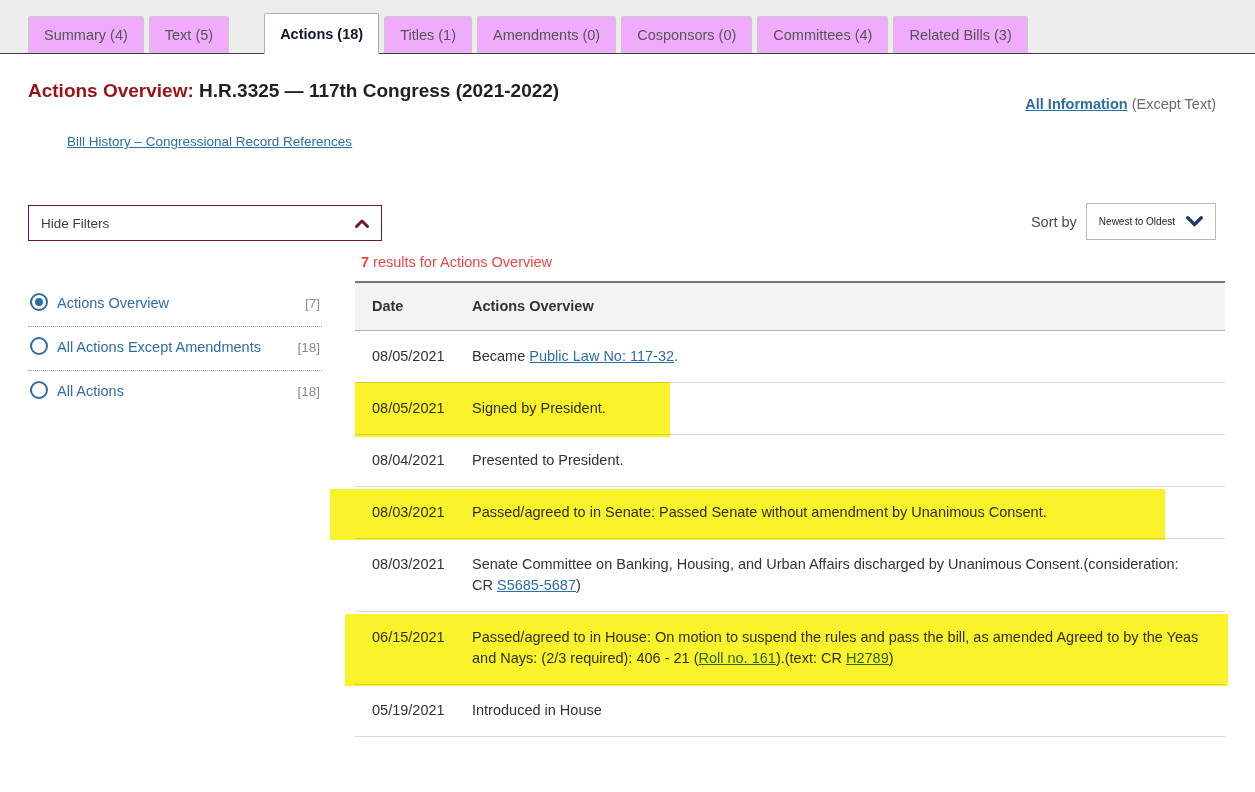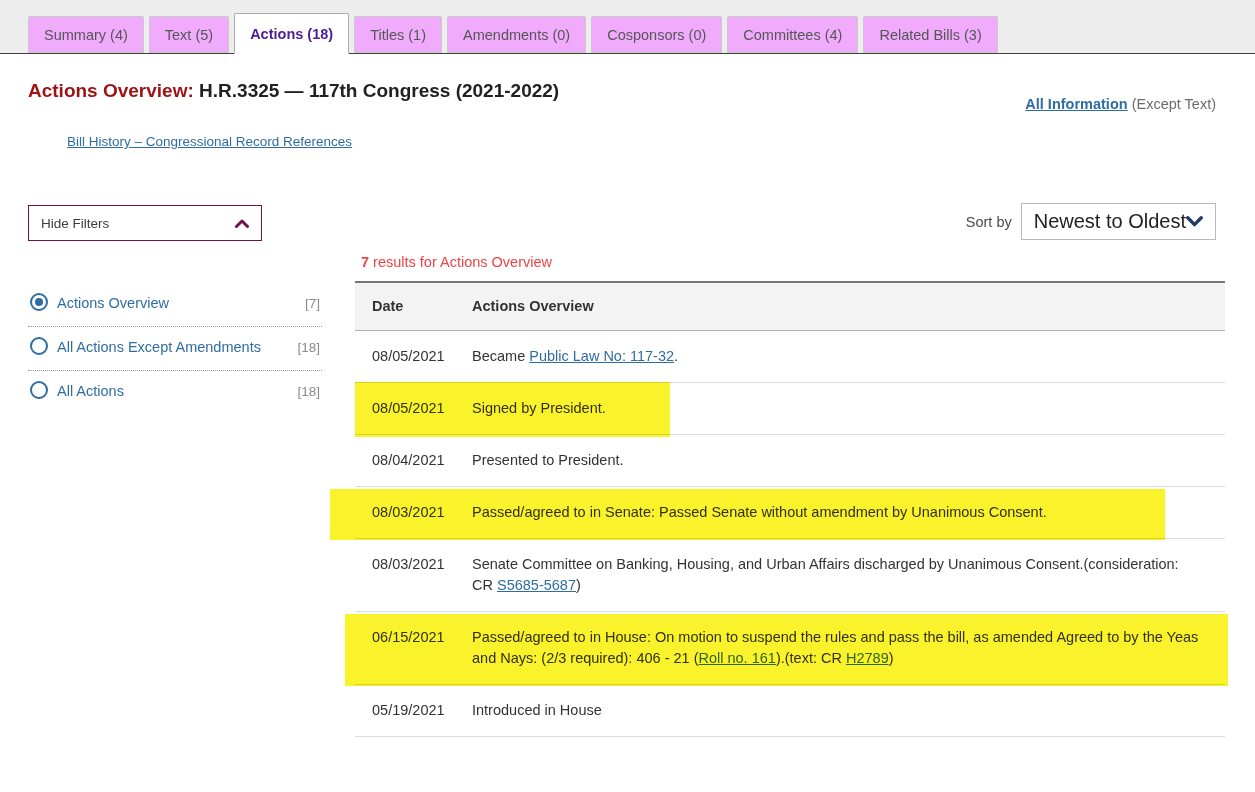--- a/index.html
+++ b/index.html
@@ -13,53 +13,53 @@
     display:flex;align-items:flex-end;padding-left:28px;box-sizing:border-box;
   }
   .tab{
     background:#f0abfc;border:1px solid #c9c9c9;border-radius:2px 2px 0 0;
     height:37px;line-height:36px;padding:0 15px;margin-right:5px;
     font-size:14.5px;color:#565656;white-space:nowrap;cursor:pointer;box-sizing:border-box;
   }
   .tab.active{
     background:#ffffff;border-color:#adadad;border-bottom:1px solid #ffffff;
     height:41px;line-height:40px;margin-bottom:-1px;z-index:2;position:relative;
-    color:#4c1d95;font-weight:bold;
+    color:#0f172a;font-weight:bold;margin-left:30px;
   }
   
   .page-title{position:absolute;left:28px;top:80px;font-size:19px;font-weight:bold;color:#212121;}
   .page-title .red{color:#9d1214;}
   .all-info{position:absolute;top:96px;right:39px;font-size:14.5px;color:#6b6b6b;}
   .all-info a{color:#2e6da4;font-weight:bold;text-decoration:underline;}
   .bill-history{position:absolute;left:28px;top:134px;font-size:13.5px;}
   .bill-history a{color:#2e6da4;text-decoration:underline;margin-left:39px;}
   
   .filters-box{
-    position:absolute;left:28px;top:205px;width:234px;height:36px;box-sizing:border-box;
+    position:absolute;left:28px;top:205px;width:354px;height:36px;box-sizing:border-box;
     border:1px solid #6f1346;display:flex;align-items:center;justify-content:space-between;
     padding:0 12px;font-size:13.5px;color:#3c3c3c;cursor:pointer;background:#fff;
   }
   .radio-group{position:absolute;left:28px;top:283px;width:294px;box-sizing:border-box;}
   .f-option{position:relative;padding:9px 36px 12px 2px;font-size:14.5px;line-height:22px;cursor:pointer;}
   .f-option.sep{border-bottom:1px dotted #9a9a9a;}
   .f-option .opt-label{color:#2e6da4;}
   .radio{
     display:inline-block;width:14px;height:14px;border:2px solid #2e6da4;border-radius:50%;
     vertical-align:-3px;margin-right:9px;position:relative;background:#fff;
   }
   .radio .dot{position:absolute;left:3px;top:3px;width:8px;height:8px;border-radius:50%;background:#2e6da4;}
   .f-count{position:absolute;right:2px;top:10px;color:#8a8a8a;font-size:13.5px;}
   
   .results-summary{position:absolute;left:361px;top:213px;font-size:14.5px;color:#ef4444;margin-top:41px;}
   .results-summary b{font-weight:bold;}
   .sort-area{position:absolute;top:203px;right:39px;display:flex;align-items:center;}
   .sort-label{font-size:14.5px;color:#4a4a4a;margin-right:9px;}
   .sort-select{
     border:1px solid #b9b9b9;height:37px;box-sizing:border-box;display:flex;align-items:center;
-    padding:0 12px;font-size:20px;color:#222;cursor:pointer;background:#fff;font-weight:bold;
+    padding:0 12px;font-size:10px;color:#222;gap:11px;cursor:pointer;background:#fff;font-weight:bold;
   }
   
   .table{position:absolute;left:355px;top:281px;width:870px;box-sizing:border-box;}
   .thead{
     background:#f3f3f3;border-top:2px solid #767676;border-bottom:1px solid #b0b0b0;
     display:flex;padding:15px 0 16px 17px;font-weight:bold;font-size:14.5px;color:#333;
   }
   .trow{display:flex;padding:15px 0 15px 17px;border-bottom:1px solid #dcdcdc;font-size:14.5px;line-height:21px;}
   .cell-date{flex:0 0 100px;color:#333;}
   .cell-action{flex:1;padding-right:22px;color:#333;}

